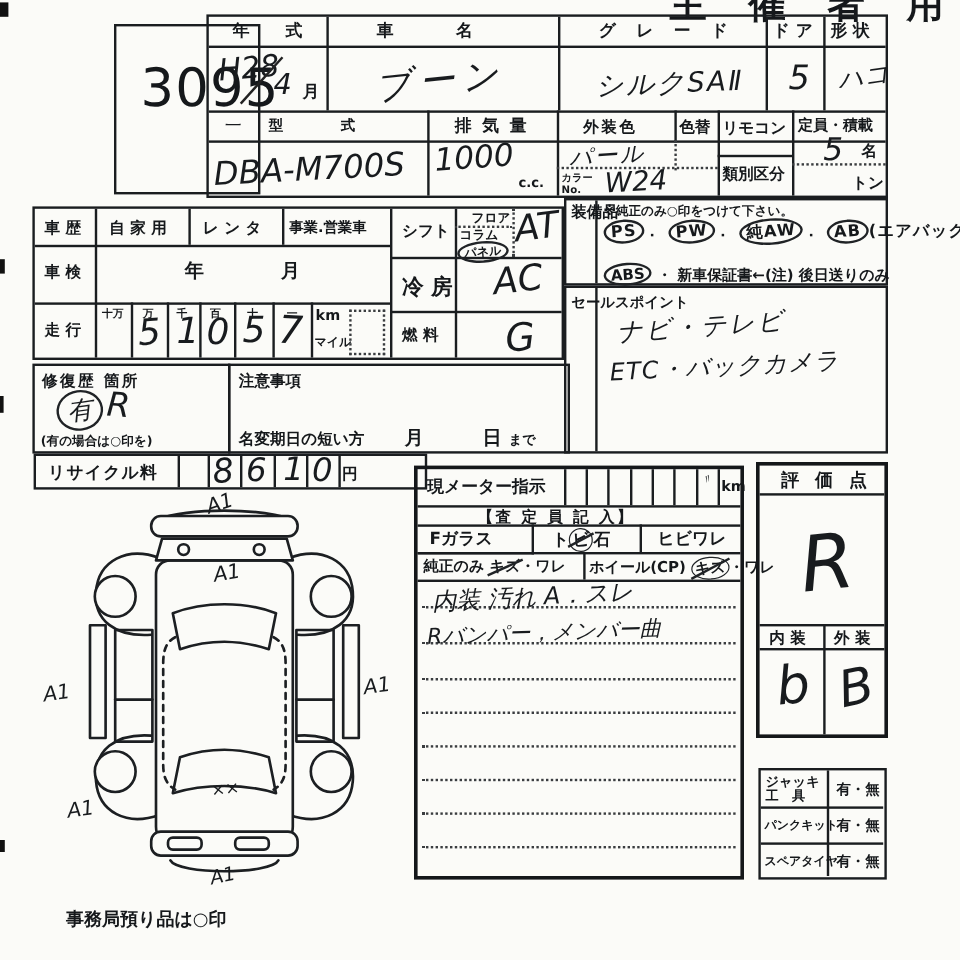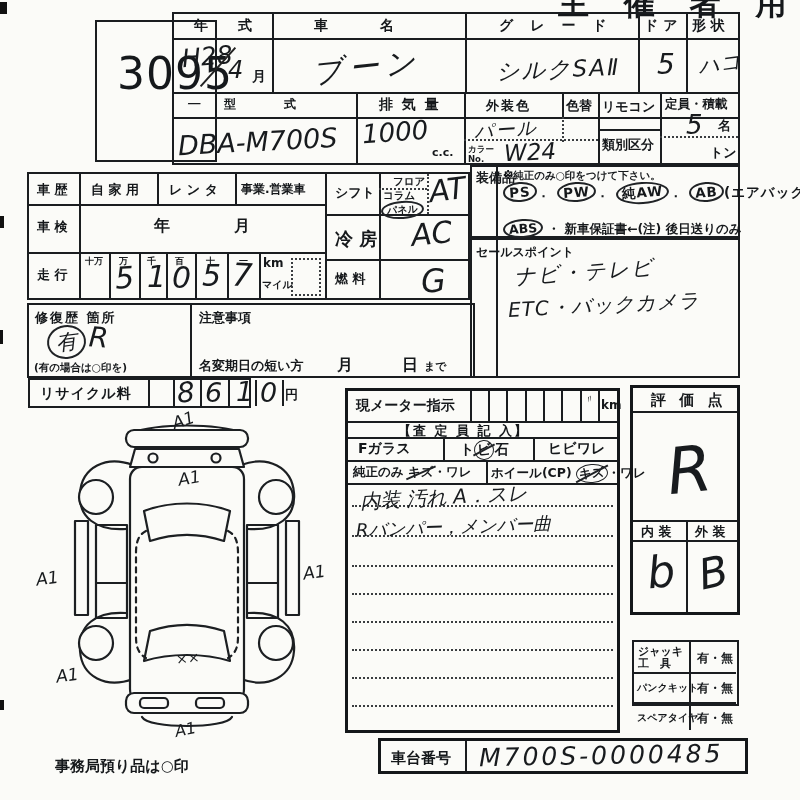--- a/index.html
+++ b/index.html
@@ -179,21 +179,21 @@
   </div>
 
   <div class="box" style="left:190px;top:303px;width:285px;height:75px;">
     <div class="lbl" style="left:7px;top:4px;font-size:13px;">注意事項</div>
     <div class="lbl" style="left:7px;top:52px;font-size:13px;">名変期日の短い方</div>
     <div class="lbl" style="left:145px;top:50px;font-size:16px;">月</div>
     <div class="lbl" style="left:210px;top:50px;font-size:16px;">日</div>
     <div class="lbl" style="left:232px;top:54px;font-size:11px;">まで</div>
   </div>
 
-  <div class="box" style="left:28px;top:378px;width:223px;height:30px;">
+  <div class="box" style="left:28px;top:378px;width:328px;height:30px;">
     <div class="vline" style="left:118px;top:0;height:26px;"></div>
     <div class="vline" style="left:143px;top:0;height:26px;"></div>
     <div class="vline" style="left:170px;top:0;height:26px;"></div>
     <div class="vline" style="left:198px;top:0;height:26px;"></div>
     <div class="vline" style="left:225px;top:0;height:26px;"></div>
     <div class="vline" style="left:252px;top:0;height:26px;"></div>
     <div class="lbl" style="left:10px;top:5px;font-size:14px;letter-spacing:1px;">リサイクル料</div>
     <div class="hw" style="left:147px;top:-4px;font-size:28px;transform:rotate(-5deg);">8</div>
     <div class="hw" style="left:175px;top:-3px;font-size:27px;">6</div>
     <div class="hw" style="left:206px;top:-4px;font-size:27px;">1</div>
@@ -302,34 +302,29 @@
     <div class="hw" style="left:34px;top:45px;font-size:64px;transform:rotate(-6deg);">R</div>
     <div class="hline" style="left:0;top:132px;width:104px;"></div>
     <div class="vline" style="left:53px;top:132px;height:92px;"></div>
     <div class="lbl" style="left:8px;top:135px;font-size:13px;">内 装</div>
     <div class="lbl" style="left:62px;top:135px;font-size:13px;">外 装</div>
     <div class="hline" style="left:0;top:152px;width:104px;"></div>
     <div class="hw" style="left:14px;top:158px;font-size:44px;transform:rotate(-6deg);">b</div>
     <div class="hw" style="left:66px;top:160px;font-size:42px;transform:rotate(-12deg);">B</div>
   </div>
 
-  <div class="box" style="left:632px;top:640px;width:107px;height:66px;border-width:2.5px;">
+  <div class="box" style="left:632px;top:640px;width:107px;height:93px;border-width:2.5px;">
     <div class="hline" style="left:0;top:30px;width:102px;"></div>
     <div class="hline" style="left:0;top:60px;width:102px;"></div>
     <div class="vline" style="left:55px;top:0;height:88px;"></div>
     <div class="lbl" style="left:4px;top:2px;font-size:11px;">ジャッキ</div>
     <div class="lbl" style="left:4px;top:14px;font-size:11px;">工　具</div>
     <div class="lbl" style="left:63px;top:8px;font-size:12px;">有・無</div>
     <div class="lbl" style="left:3px;top:39px;font-size:10px;">パンクキット</div>
     <div class="lbl" style="left:63px;top:38px;font-size:12px;">有・無</div>
     <div class="lbl" style="left:3px;top:69px;font-size:10px;">スペアタイヤ</div>
     <div class="lbl" style="left:63px;top:68px;font-size:12px;">有・無</div>
   </div>
 
-  <div class="box3" style="left:378px;top:738px;width:370px;height:36px;">
-    <div class="vline" style="left:84px;top:0;height:30px;"></div>
-    <div class="lbl" style="left:10px;top:8px;font-size:15px;">車台番号</div>
-    <div class="hw" style="left:98px;top:0px;font-size:25px;letter-spacing:3px;transform:rotate(-1deg);">M700S-0000485</div>
-  </div>
 
   <div class="lbl" style="left:55px;top:757px;font-size:15px;">事務局預り品は○印</div>
 
 </div>
 
 </body></html>

